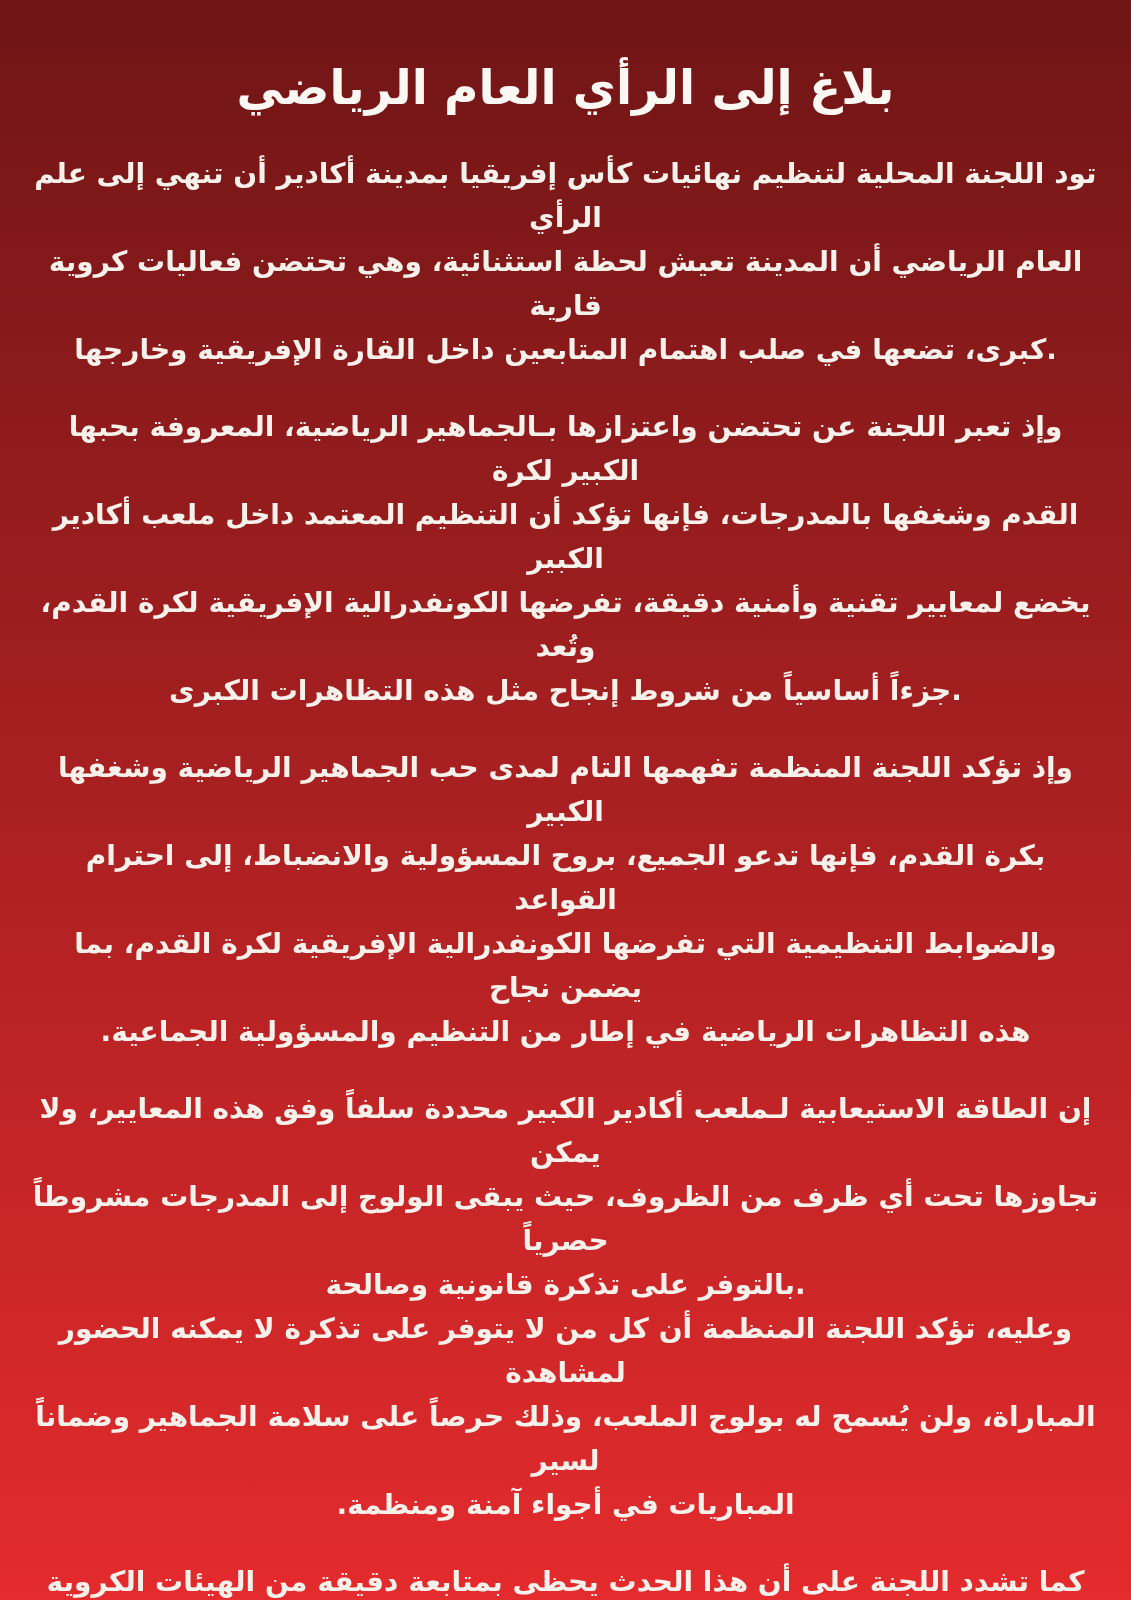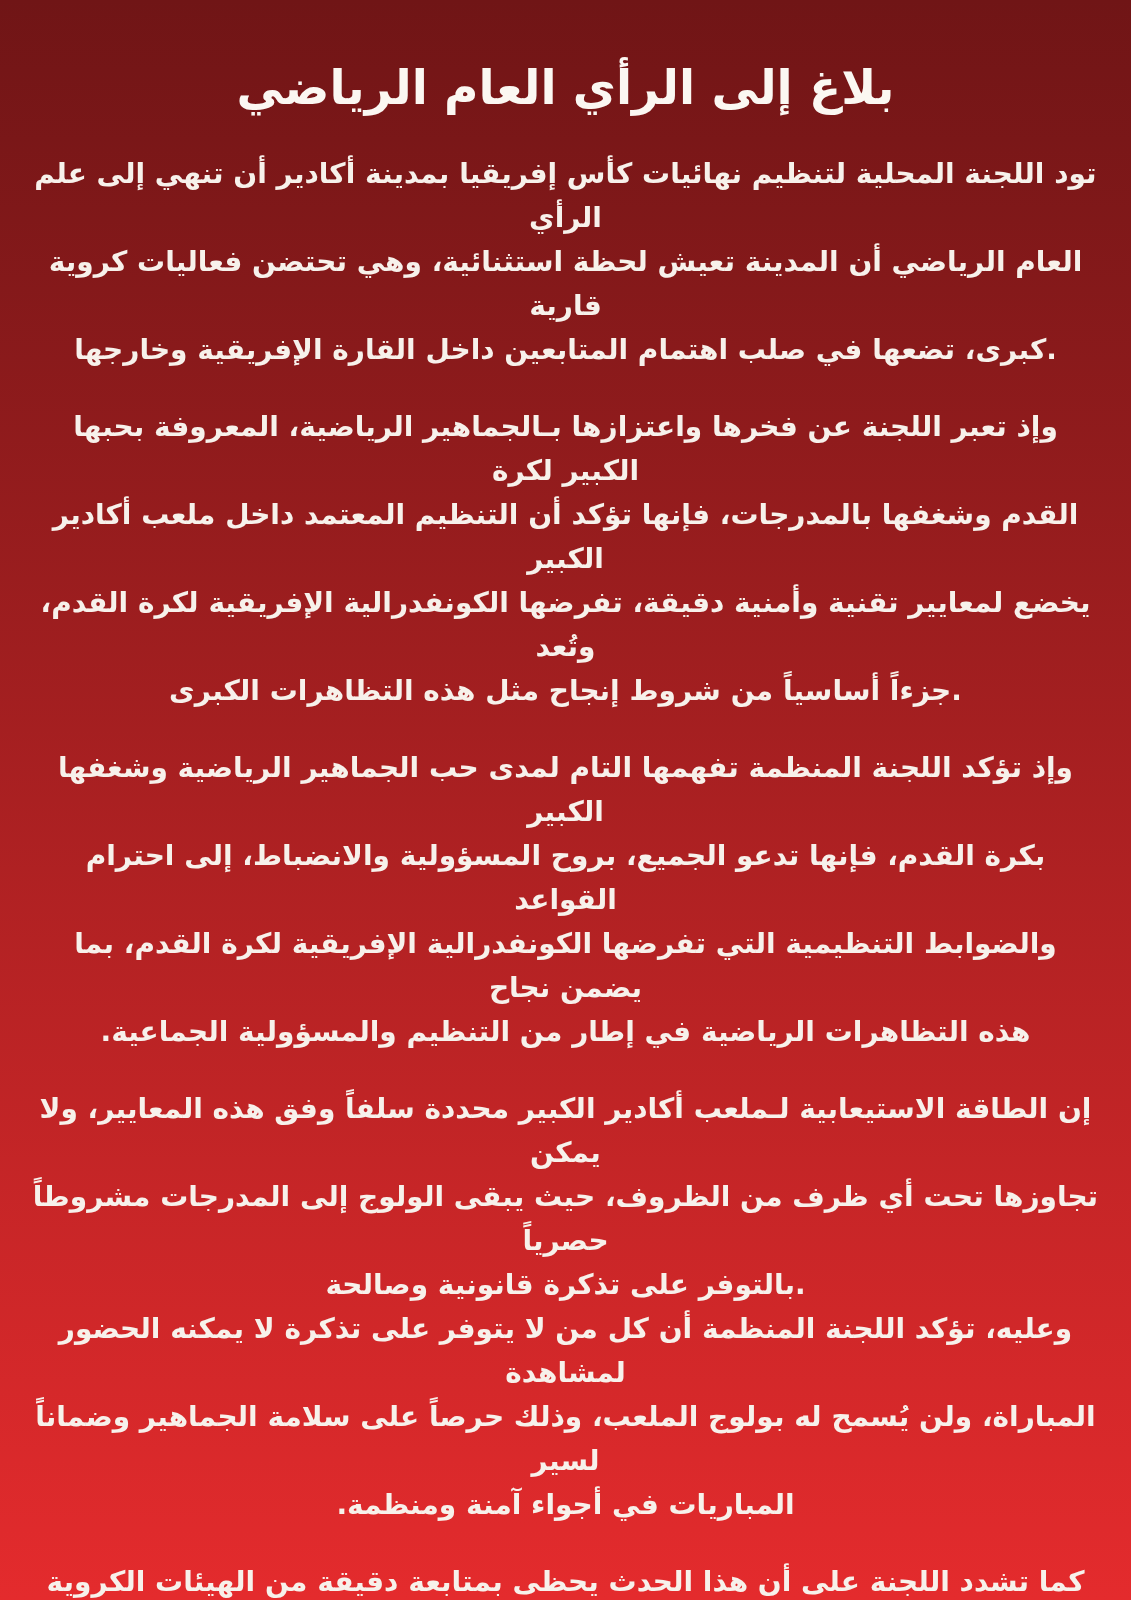--- a/index.html
+++ b/index.html
@@ -42,21 +42,21 @@
 <body>
 
 <div class="page" style="background: linear-gradient(rgb(112, 21, 22) 0%, rgb(228, 43, 45) 100%); color: rgb(247, 241, 235);">
 
   <h1 class="title">بلاغ إلى الرأي العام الرياضي</h1>
 
   <p class="para">تود اللجنة المحلية لتنظيم نهائيات كأس إفريقيا بمدينة أكادير أن تنهي إلى علم الرأي
 العام الرياضي أن المدينة تعيش لحظة استثنائية، وهي تحتضن فعاليات كروية قارية
 .كبرى، تضعها في صلب اهتمام المتابعين داخل القارة الإفريقية وخارجها</p>
 
-  <p class="para">وإذ تعبر اللجنة عن فخرها واعتزازها بـالجماهير الرياضية، المعروفة بحبها الكبير لكرة
+  <p class="para">وإذ تعبر اللجنة عن تحتضن واعتزازها بـالجماهير الرياضية، المعروفة بحبها الكبير لكرة
 القدم وشغفها بالمدرجات، فإنها تؤكد أن التنظيم المعتمد داخل ملعب أكادير الكبير
 يخضع لمعايير تقنية وأمنية دقيقة، تفرضها الكونفدرالية الإفريقية لكرة القدم، وتُعد
 .جزءاً أساسياً من شروط إنجاح مثل هذه التظاهرات الكبرى</p>
 
   <p class="para">وإذ تؤكد اللجنة المنظمة تفهمها التام لمدى حب الجماهير الرياضية وشغفها الكبير
 بكرة القدم، فإنها تدعو الجميع، بروح المسؤولية والانضباط، إلى احترام القواعد
 والضوابط التنظيمية التي تفرضها الكونفدرالية الإفريقية لكرة القدم، بما يضمن نجاح
 هذه التظاهرات الرياضية في إطار من التنظيم والمسؤولية الجماعية.</p>
 
   <p class="para">إن الطاقة الاستيعابية لـملعب أكادير الكبير محددة سلفاً وفق هذه المعايير، ولا يمكن

